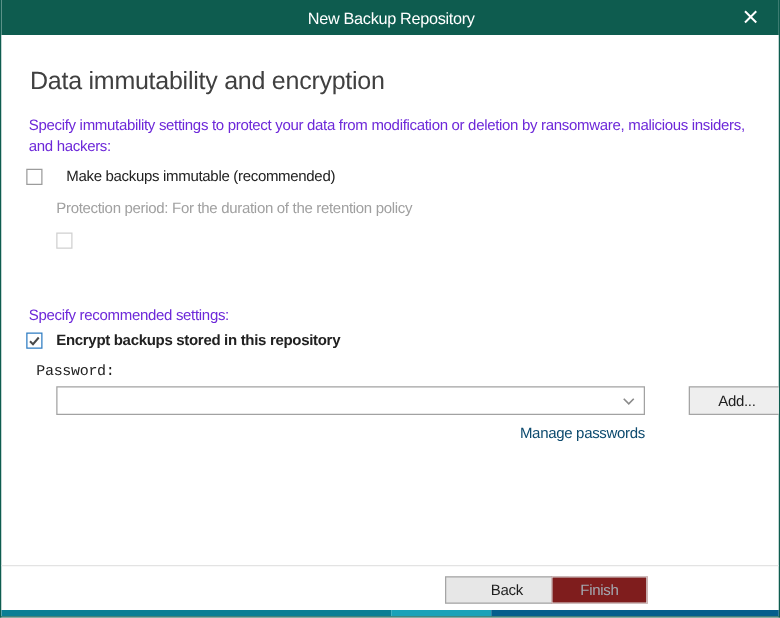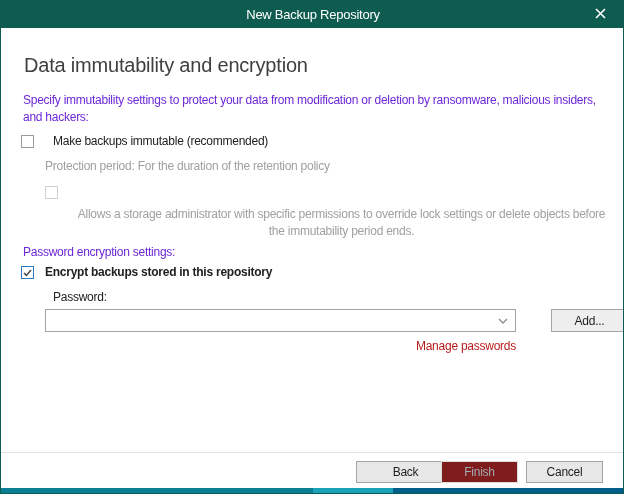--- a/index.html
+++ b/index.html
@@ -48,21 +48,21 @@
   .checkbox.disabled { border-color: #d0d0d0; }
   .checkbox.checked {
     border-color: #2e7cc2;
     display: flex; align-items: center; justify-content: center;
   }
   .checkmark svg { display: block; }
   .cb-label { position: absolute; line-height: 15px; }
   .protection { left: 44px; top: 159px; }
   .gov-desc { left: 68px; top: 206px; width: 545px; line-height: 17px; }
   .enc-intro { left: 22px; top: 244px; }
-  .pw-label { left: 52px; top: 290px; position: absolute; }
+  .pw-label { left: 28px; top: 290px; position: absolute; font-family: Liberation Mono, monospace; }
   .combobox {
     position: absolute; left: 44px; top: 309px; width: 471px; height: 23px;
     border: 1px solid #a2a2a2; background: #ffffff;
     display: flex; align-items: center;
   }
   .combobox input {
     flex: 1; height: 100%; border: none; outline: none;
     font-family: "Liberation Sans", sans-serif; font-size: 12px;
     padding: 0 6px; background: transparent;
   }
@@ -74,21 +74,21 @@
   .btn {
     position: absolute; height: 23px;
     background: #eeeeee; border: 1px solid #a5a5a5;
     font-family: "Liberation Sans", sans-serif; font-size: 12px; color: #1f1f1f;
     display: flex; align-items: center; justify-content: center;
     cursor: pointer; letter-spacing: -0.25px;
   }
   .add-btn { left: 523px; top: 309px; width: 77px; margin-left: 27px; }
   .link {
     position: absolute; left: 44px; top: 339px; width: 471px;
-    text-align: right; color: #b91c1c; cursor: pointer;
+    text-align: right; color: #0c4a6e; cursor: pointer;
   }
   .divider {
     position: absolute; left: 0; top: 452px; width: 624px; height: 1px;
     background: #e3e3e3;
   }
   .back-btn   { left: 355px; top: 461px; width: 99px; height: 22px; background: #e7e7e7; border-color: #a5a5a5; }
   .finish-btn { left: 440px; top: 461px; width: 77px; height: 22px;
                 background: #7f1d1d; border-color: #dedede; color: #a3a9b1; cursor: default; }
   .cancel-btn { left: 525px; top: 461px; width: 77px; height: 22px; background: #e7e7e7; border-color: #a5a5a5; }
   .taskbar-strip {
@@ -119,23 +119,22 @@
 
   <div class="para intro">Specify immutability settings to protect your data from modification or deletion by ransomware, malicious insiders, and hackers:</div>
 
   <div class="checkbox" style="left:20px; top:135px;"></div>
   <div class="cb-label" style="left:52px; top:134px;">Make backups immutable (recommended)</div>
 
   <div class="cb-label gray protection">Protection period: For the duration of the retention policy</div>
 
   <div class="checkbox disabled" style="left:44px; top:186px;"></div>
 
-  <div class="para gray gov-desc">Allows a storage administrator with specific permissions to override lock settings or delete objects before the immutability period ends.</div>
 
-  <div class="para enc-intro">Password encryption settings:</div>
+  <div class="para enc-intro">Specify recommended settings:</div>
 
   <div class="checkbox checked" style="left:20px; top:266px;">
     <span class="checkmark">
       <svg width="9" height="8" viewBox="0 0 9 8">
           <path d="M1 4 L3.4 6.4 L8 1" stroke="#4a4a4a" stroke-width="1.6" fill="none"></path>
         </svg>
     </span>
   </div>
   <div class="cb-label" style="left:44px; top:265px;font-weight:bold;">Encrypt backups stored in this repository</div>
 
@@ -151,21 +150,20 @@
   </div>
 
   <button class="btn add-btn">Add...</button>
 
   <div class="link">Manage passwords</div>
 
   <div class="divider"></div>
 
   <button class="btn back-btn">Back</button>
   <button class="btn finish-btn" disabled="">Finish</button>
-  <button class="btn cancel-btn">Cancel</button>
 
   <div class="taskbar-strip">
     <div class="strip-a"></div>
     <div class="strip-b"></div>
     <div class="strip-c"></div>
   </div>
 
 </div>
 
 </body></html>

